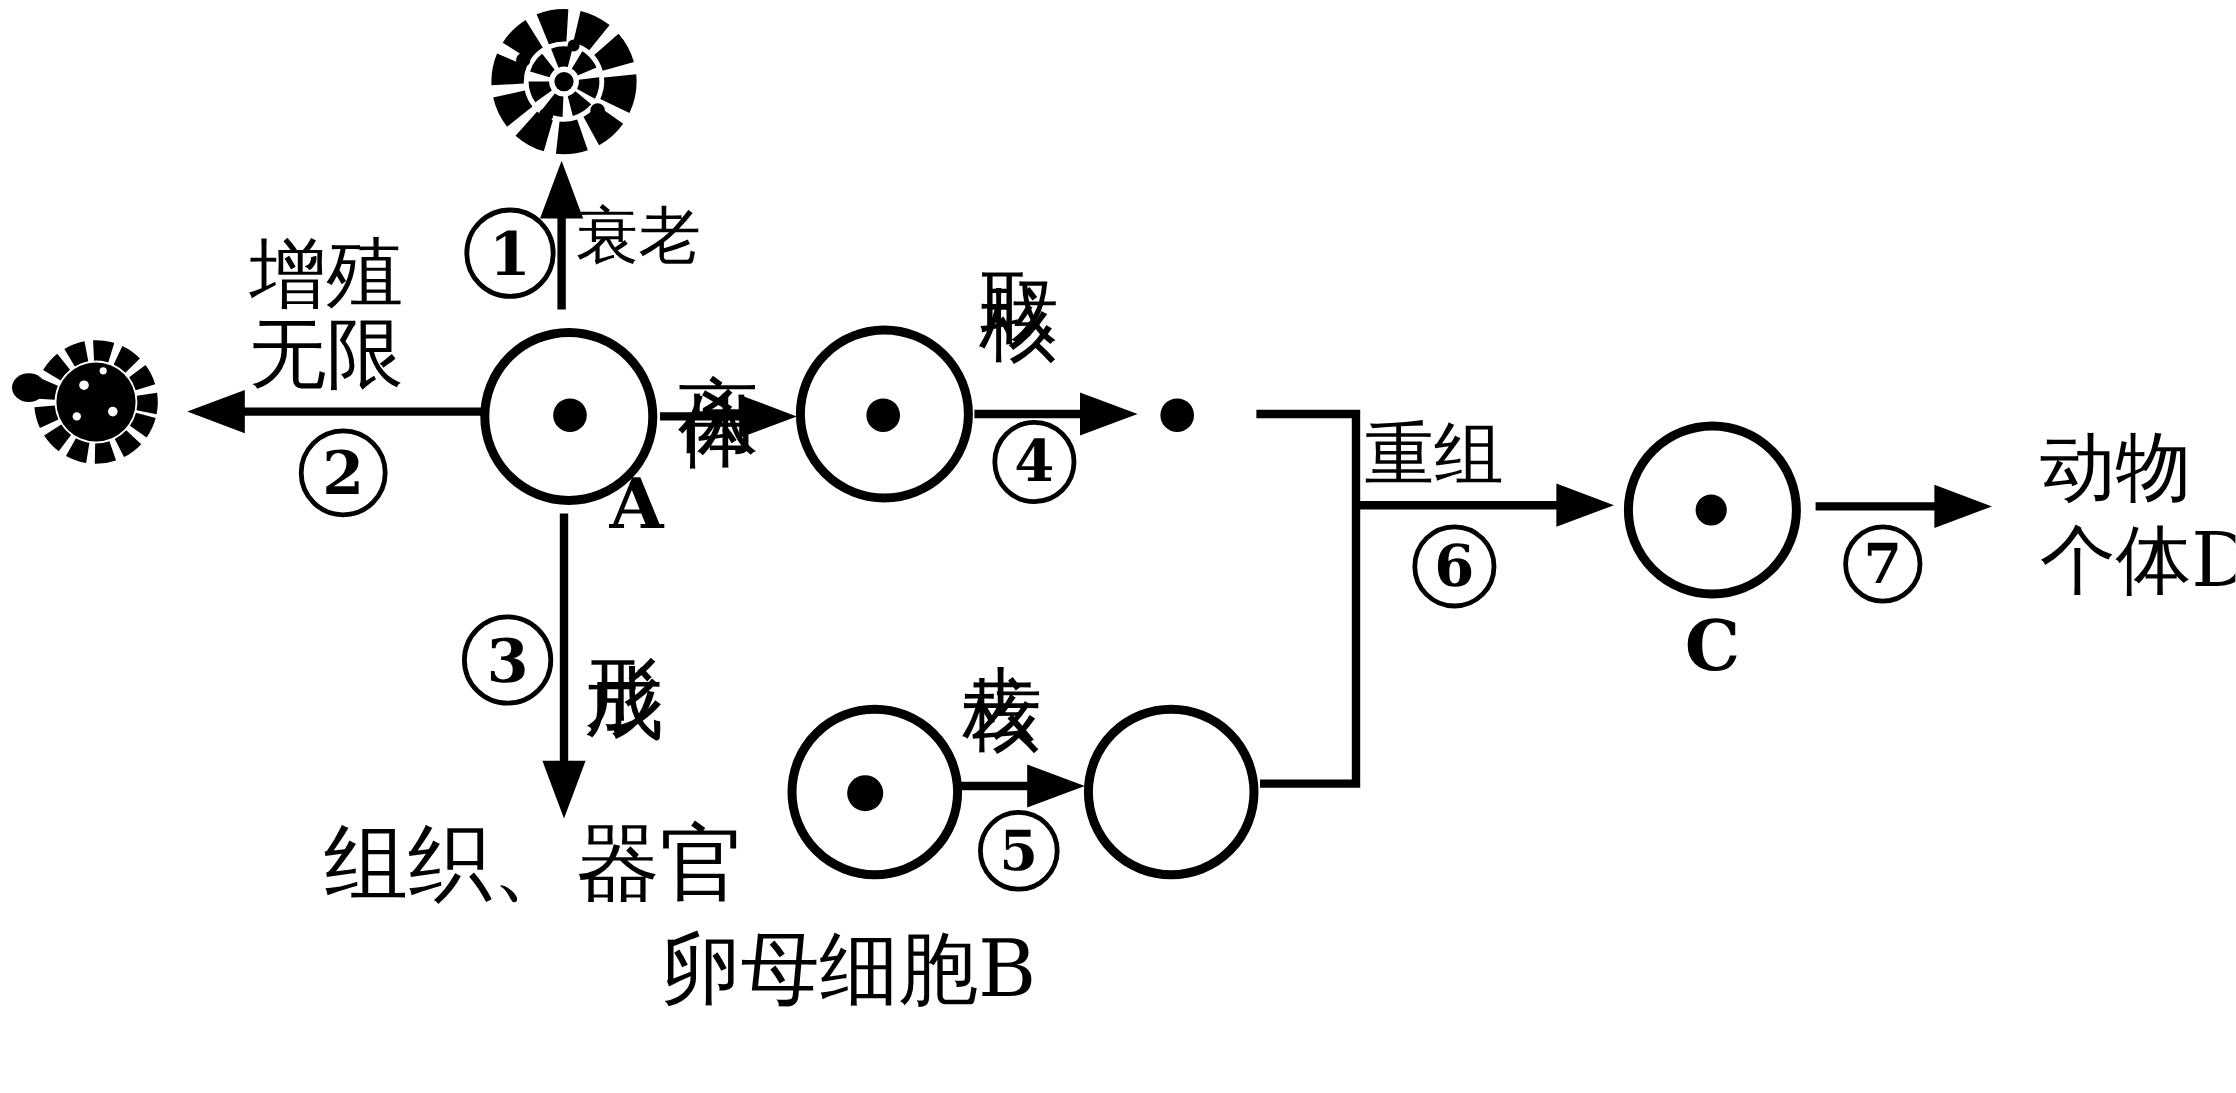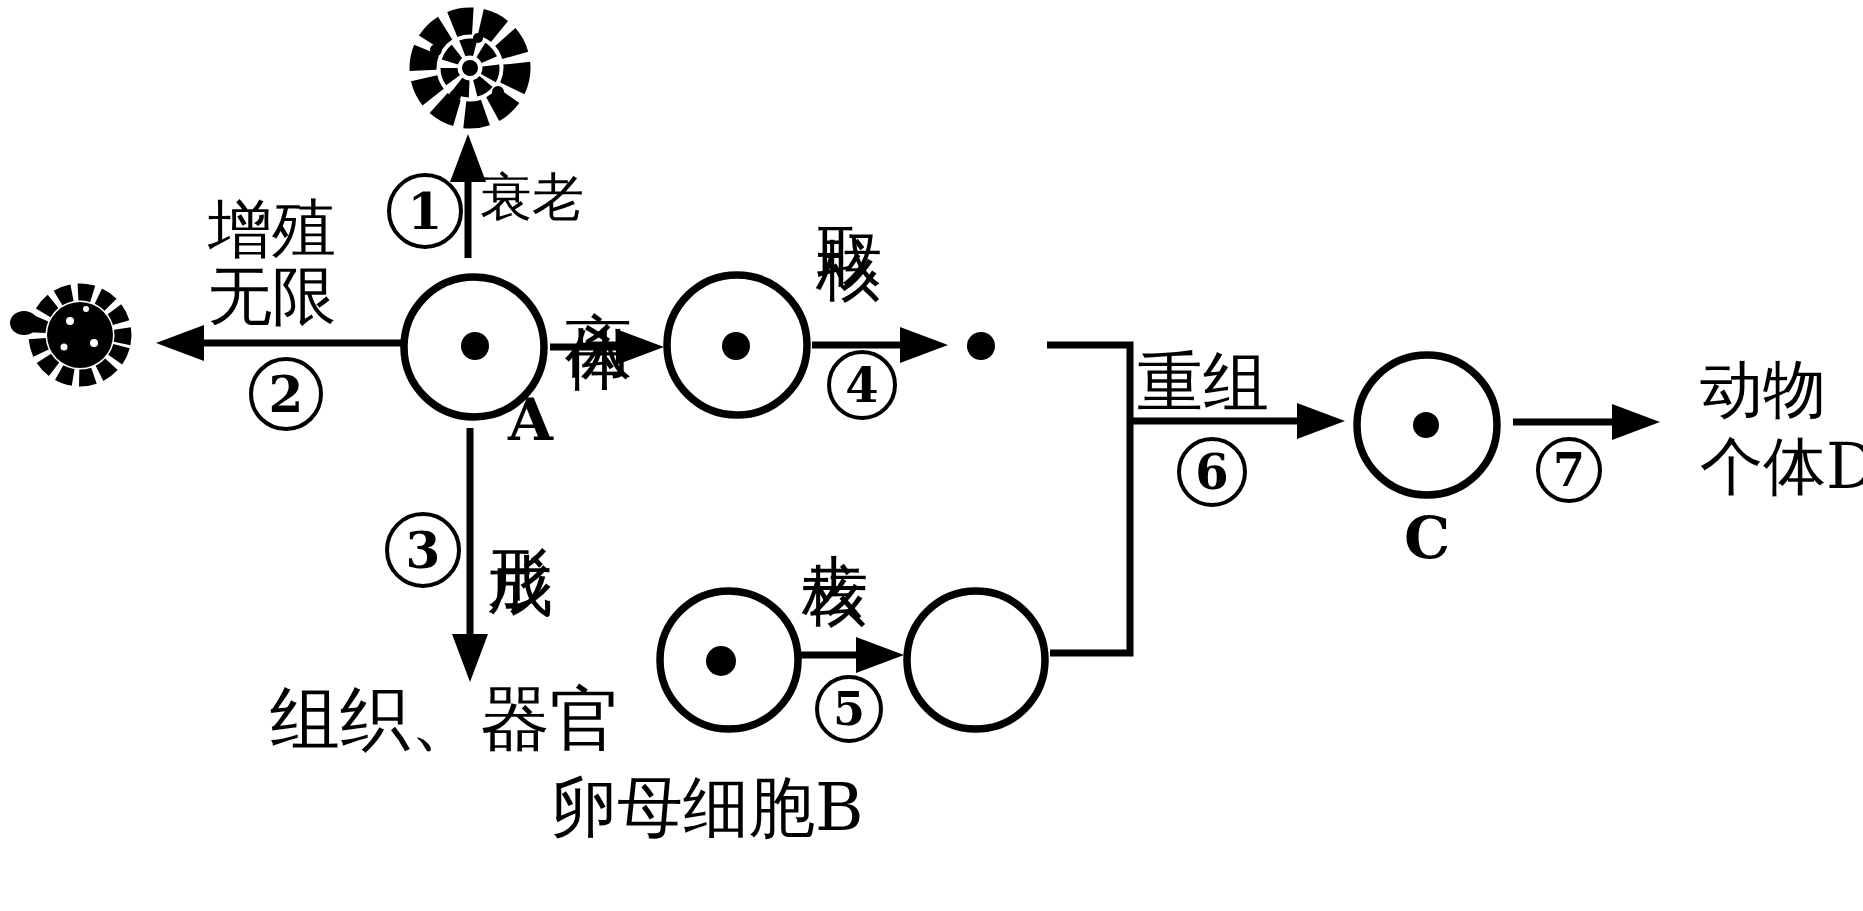--- a/index.html
+++ b/index.html
@@ -160,21 +160,21 @@
   <div class="vtext" style="left:816px; top:174px; font-size:66px; letter-spacing:10px;">取核</div>
   <div class="cnum" style="left:827px; top:350px; width:70px; height:70px; font-size:48px;">4</div>
 
   <div class="txt" style="left:270px; top:683px; font-size:70px;">组织、器官</div>
 
   <div class="vtext" style="left:802px; top:501px; font-size:66px; letter-spacing:8px;">去核</div>
   <div class="cnum" style="left:815px; top:675px; width:68px; height:68px; font-size:46px;">5</div>
 
   <div class="txt" style="left:531px; top:773px; font-size:66px;margin-left:20px;">卵母细胞B</div>
 
-  <div class="txt" style="left:1137px; top:348px; font-size:66px;">重组</div>
+  <div class="txt" style="left:1137px; top:348px; font-size:58px;">重组</div>
   <div class="cnum" style="left:1177px; top:437px; width:70px; height:70px; font-size:48px;">6</div>
 
   <div class="txt latin" style="left:1404px; top:508px; font-size:58px;">C</div>
 
   <div class="cnum" style="left:1536px; top:437px; width:66px; height:66px; font-size:46px;">7</div>
 
   <div class="txt right-lines" style="left:1684px; top:352px; font-size:63px; line-height:1.22;margin-left:16px;">
     <span>动物</span>
     <span>个体D</span>
   </div>

